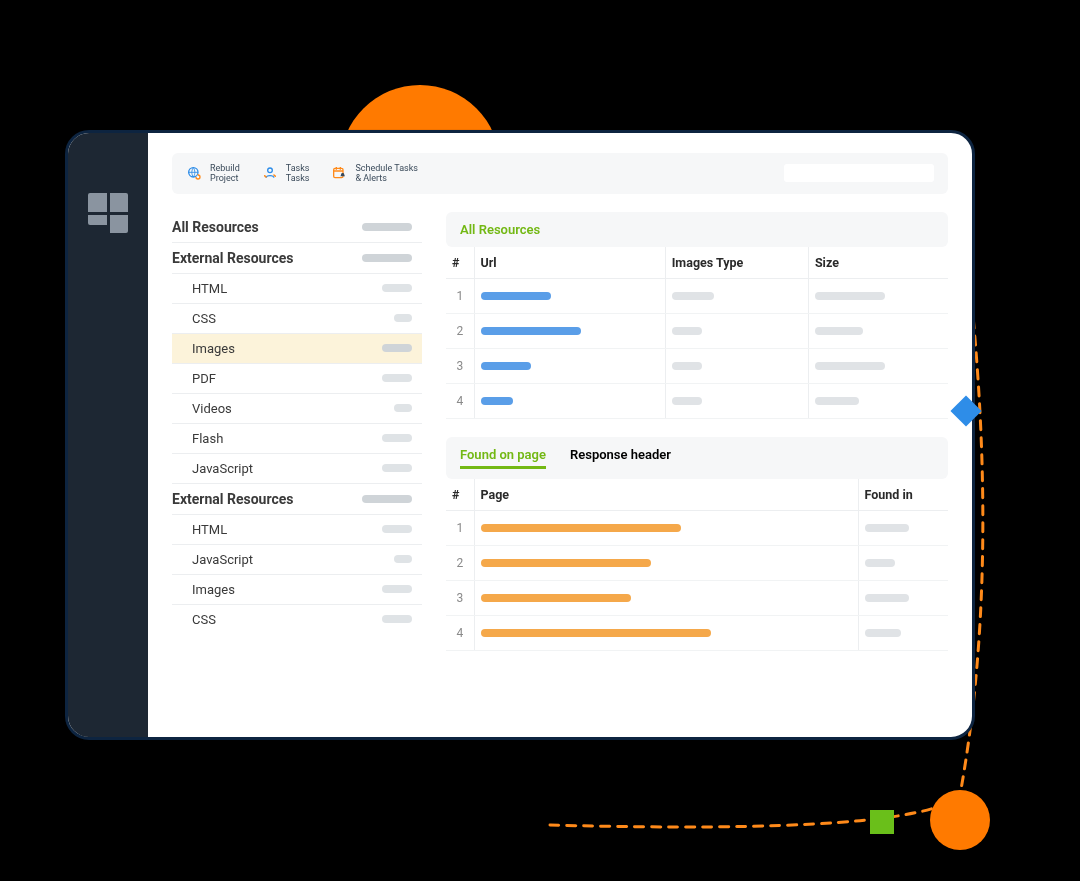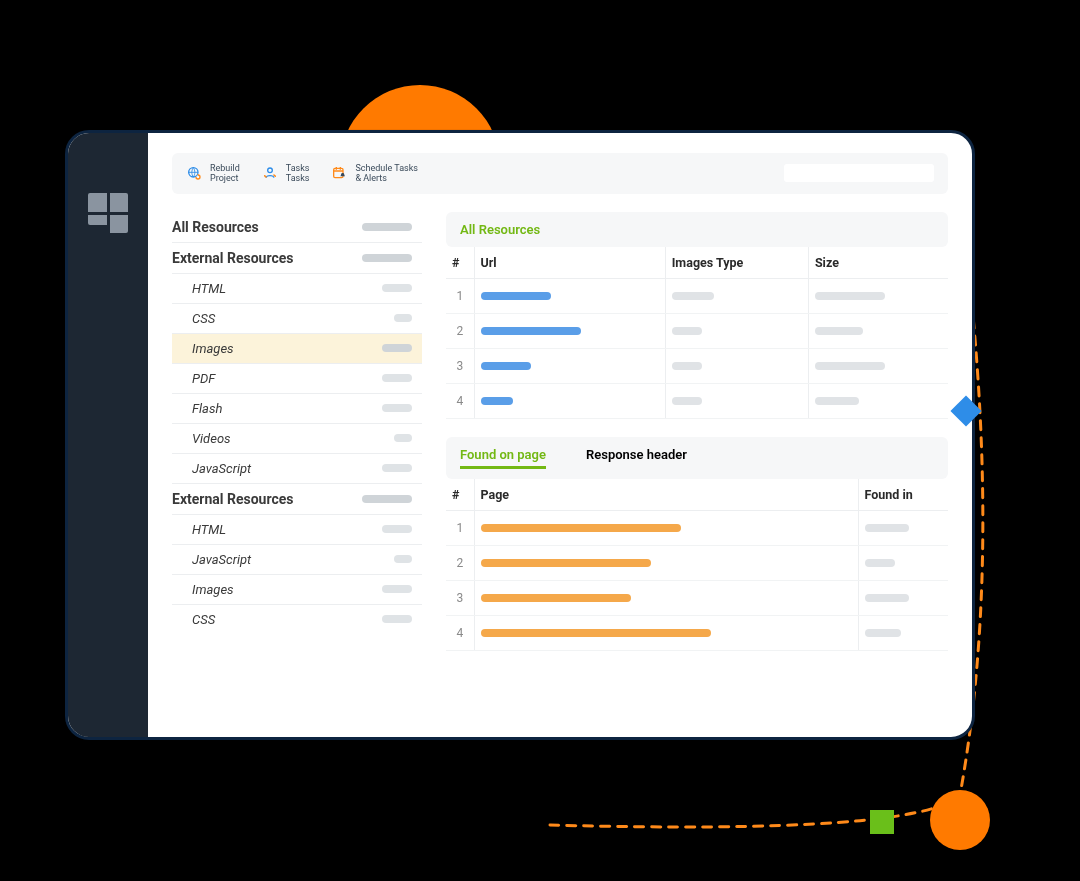--- a/index.html
+++ b/index.html
@@ -94,39 +94,39 @@
   .navlist { width: 250px; }
   .nav-row {
     display: flex; justify-content: space-between; align-items: center;
     padding: 7px 10px 7px 0;
     border-top: 1px solid #eceef0;
     font-size: 13px; color: #3a3a3a;
     cursor: pointer;
   }
   .nav-row:first-child { border-top: none; }
   .nav-row.lvl1 { font-weight: 700; font-size: 14px; padding-left: 0;}
-  .nav-row.lvl2 { padding-left: 20px; font-style: italic; }
+  .nav-row.lvl2 { padding-left: 20px; }
   .nav-row.selected { background: #fcf3da; }
   .skel {
     height: 8px; border-radius: 4px; background: #dfe3e6;
   }
   .skel.s { width: 18px; }
   .skel.m { width: 30px; }
   .skel.l { width: 50px; }
   .skel.d { background: #cfd4d8; }
 
   
   .panel { flex: 1; display: flex; flex-direction: column; gap: 18px; }
   .panel-header {
     background: #f6f7f8; border-radius: 6px;
     padding: 10px 14px;
     font-size: 13px; font-weight: 600;
   }
   .panel-header.green { color: #73b814; }
-  .tabs { display: flex; gap: 40px; }
+  .tabs { display: flex; gap: 24px; }
   .tab { color: #000000; padding-bottom: 4px; }
   .tab.active { color: #73b814; border-bottom: 3px solid #73b814; }
 
   table { width: 100%; border-collapse: collapse; }
   th {
     text-align: left; font-size: 12.5px; font-weight: 700; color: #2a2a2a;
     padding: 8px 6px; border-bottom: 1px solid #eceef0;
   }
   th + th, td + td { border-left: 1px solid #eceef0; margin-top: 12px; }
   td {
@@ -224,26 +224,26 @@
     </div>
     <div class="nav-row lvl2 selected">
       <span>Images</span>
       <span class="skel m d"></span>
     </div>
     <div class="nav-row lvl2 ">
       <span>PDF</span>
       <span class="skel m"></span>
     </div>
     <div class="nav-row lvl2 ">
-      <span>Flash</span>
-      <span class="skel m"></span>
-    </div>
-    <div class="nav-row lvl2 ">
       <span>Videos</span>
       <span class="skel s"></span>
+    </div>
+    <div class="nav-row lvl2 ">
+      <span>Flash</span>
+      <span class="skel m"></span>
     </div>
     <div class="nav-row lvl2 ">
       <span>JavaScript</span>
       <span class="skel m"></span>
     </div>
         <div class="nav-row lvl1">
           <span>External Resources</span>
           <span class="skel l d"></span>
         </div>
 

